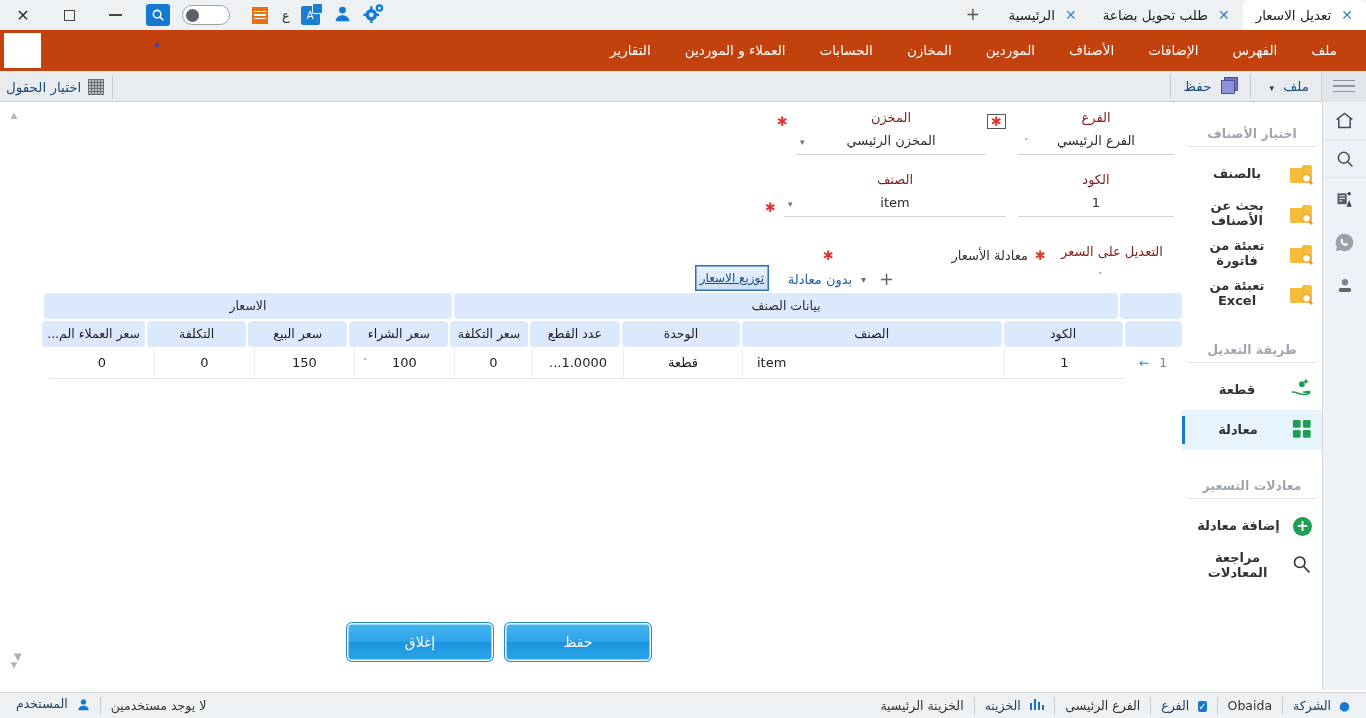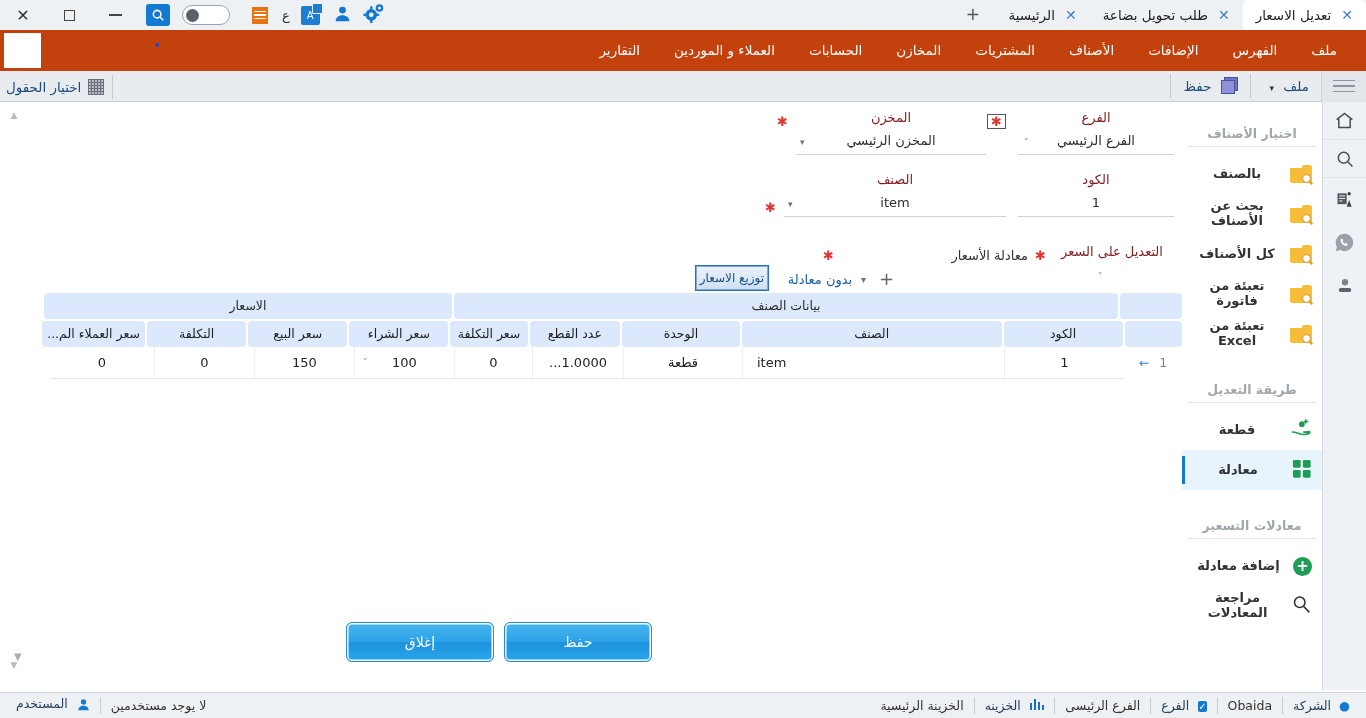--- a/index.html
+++ b/index.html
@@ -318,21 +318,21 @@
   <div class="tab-add">+</div>
 </div>
 
 <div class="menubar">
   <div class="logo-box"></div>
   <div class="menu-items">
     <div>ملف</div>
     <div>الفهرس</div>
     <div>الإضافات</div>
     <div>الأصناف</div>
-    <div>المشتريات</div>
+    <div>الموردين</div>
     <div>المخازن</div>
     <div>الحسابات</div>
     <div>العملاء و الموردين</div>
     <div>التقارير</div>
   </div>
 </div>
 <div class="blue-dot"></div>
 
 <div class="toolbar">
   <div class="tb-hamb">
@@ -406,28 +406,20 @@
       </span>
     <span class="lbl">بالصنف</span>
   </div>
   <div class="side-item">
     <span class="folder-ico">
         <span class="tb2"></span>
         <span class="bd"></span>
         <span class="mg"></span>
       </span>
     <span class="lbl">بحث عن الأصناف</span>
-  </div>
-  <div class="side-item">
-    <span class="folder-ico">
-        <span class="tb2"></span>
-        <span class="bd"></span>
-        <span class="mg"></span>
-      </span>
-    <span class="lbl">كل الأصناف</span>
   </div>
   <div class="side-item">
     <span class="folder-ico">
         <span class="tb2"></span>
         <span class="bd"></span>
         <span class="mg"></span>
       </span>
     <span class="lbl">تعبئة من فاتورة</span>
   </div>
   <div class="side-item">
@@ -522,21 +514,21 @@
     </div>
     <span class="req" style="position:absolute; top:146px; right:136px;">✱</span>
 
     <div class="flabel" style="position:absolute; top:146px; right:154px; font-size:13px; color:#333;">معادلة الأسعار</div>
     <span class="req" style="position:absolute; top:146px; right:348px;">✱</span>
     <div style="position:absolute; top:166px; right:328px; width:68px; height:24px; line-height:24px; text-align:center; font-size:13px; color:#1c5fa8;">بدون معادلة</div>
     <span class="chev" style="position:absolute; top:172px; right:316px; font-size:10px; color:#6d737a;">▾</span>
     <div style="position:absolute; top:166px; right:288px; font-size:18px; color:#5f666d; line-height:22px;">+</div>
 
     <div style="position:absolute; top:164px; right:414px; width:72px; height:24px; line-height:22px; text-align:center; font-size:12px; color:#1c4e80;
-                background:linear-gradient(to bottom,#eaf2fb,#cfe0f2); border:1px solid #7fa8d4; outline:1px solid #2c6fb5;">توزيع الاسعار</div>
+                background:linear-gradient(to bottom,#eaf2fb,#cfe0f2); border:1px solid #7fa8d4; outline:1px solid #2c6fb5;text-decoration:underline;">توزيع الاسعار</div>
   </div>
 
   <div class="grid">
 
     <div class="grp-row">
       <div class="grp-cell" style="width:62px;"></div>
       <div class="grp-cell" style="width:664px;">بيانات الصنف</div>
       <div class="grp-cell" style="width:408px;">الاسعار</div>
     </div>
 

